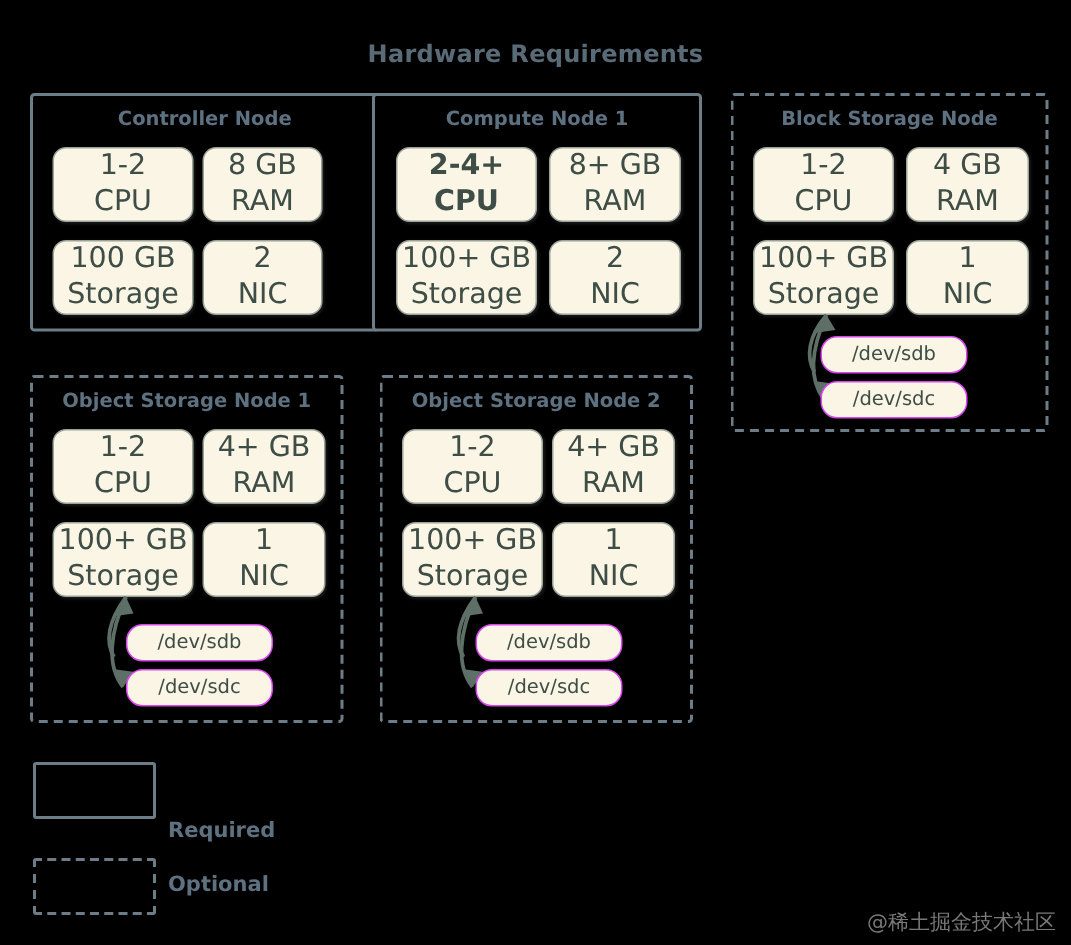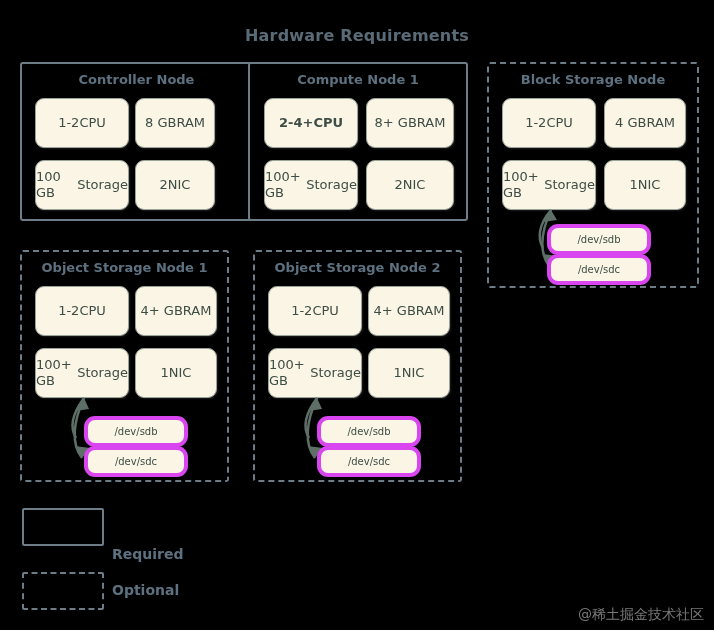--- a/index.html
+++ b/index.html
@@ -23,32 +23,32 @@
   .node.optional{border-style:dashed;}
 
   .node-title{
     position:absolute;left:0;top:8px;width:100%;text-align:center;
     font-size:13px;font-weight:bold;color:#5d7180;
   }
 
   
   .pill{
     position:absolute;background:#faf5e4;border:1px solid #9aa39a;
-    border-radius:9px;display:flex;flex-direction:row;
+    border-radius:9px;display:flex;flex-direction:column;
     align-items:center;justify-content:center;
-    font-size:13px;color:#3e4d46;line-height:1.25;
+    font-size:19px;color:#3e4d46;line-height:1.25;
     box-shadow:1px 1px 2px rgba(255,255,255,.10);
   }
   .pill span{display:block;}
 
   
   .dev{
-    position:absolute;background:#faf5e4;border:4px solid #d946ef;
+    position:absolute;background:#faf5e4;border:1px solid #d946ef;
     border-radius:11px;display:flex;align-items:center;justify-content:center;
-    font-size:10px;color:#3e4d46;
+    font-size:13px;color:#3e4d46;
   }
 
   .arrow{position:absolute;pointer-events:none;}
 
   
   .legend-swatch{
     position:absolute;border:2px solid #6d7d88;background:#000;border-radius:2px;
   }
   .legend-swatch.optional{border-style:dashed;}
   .legend-label{

